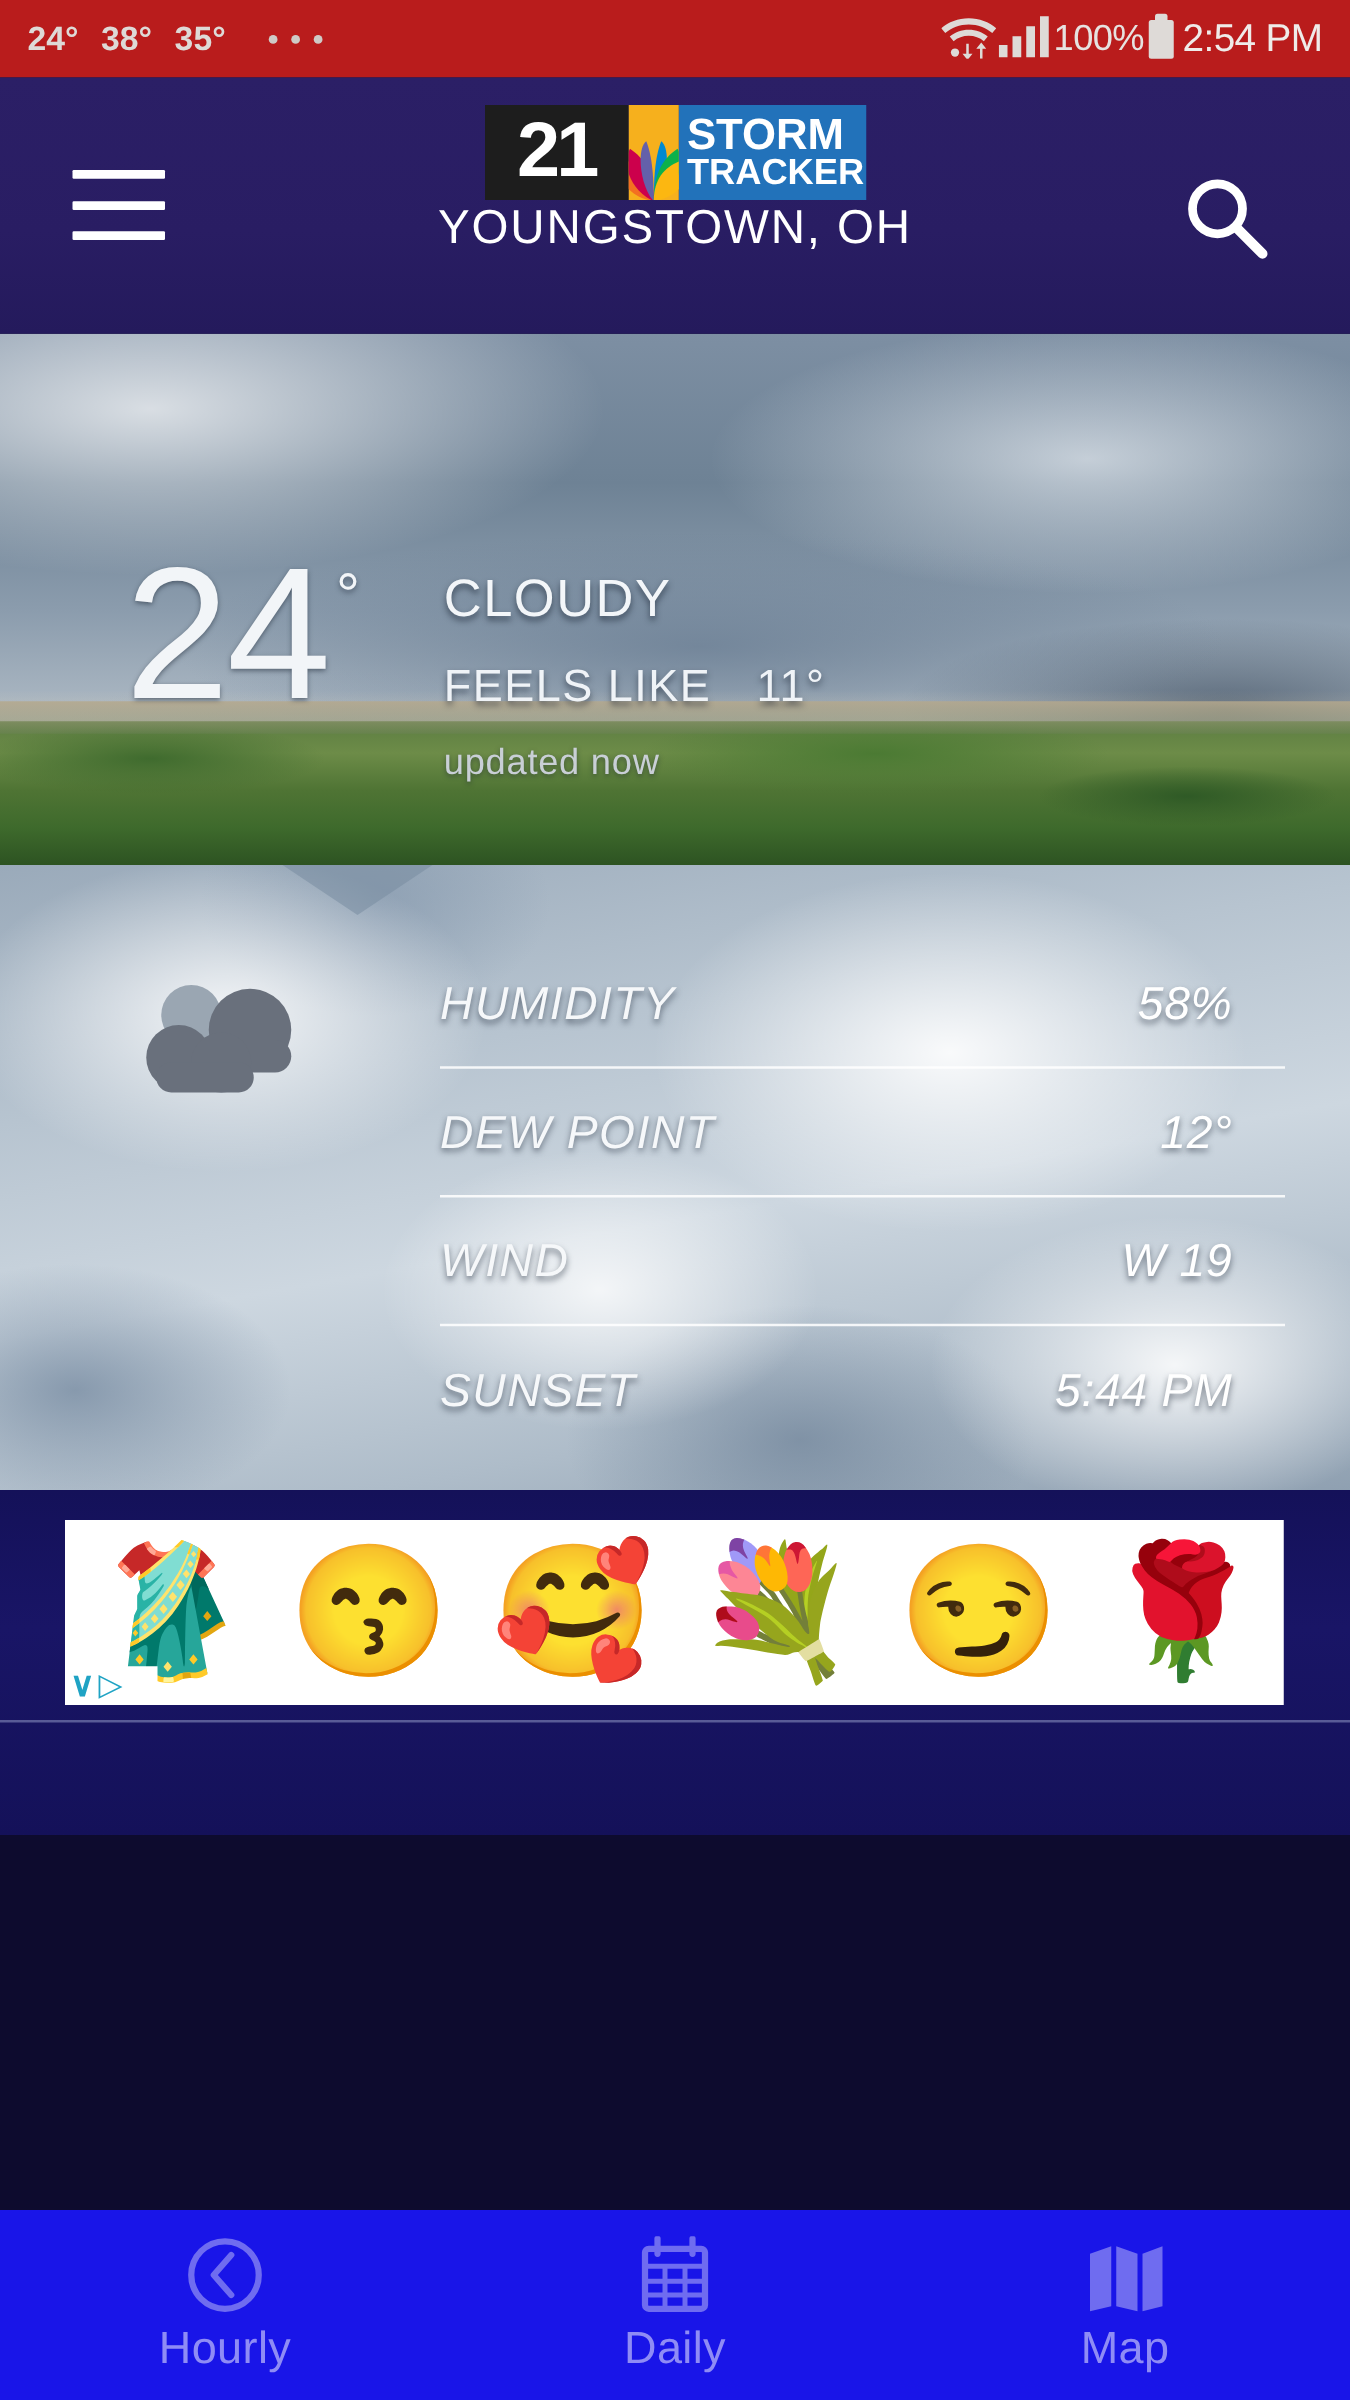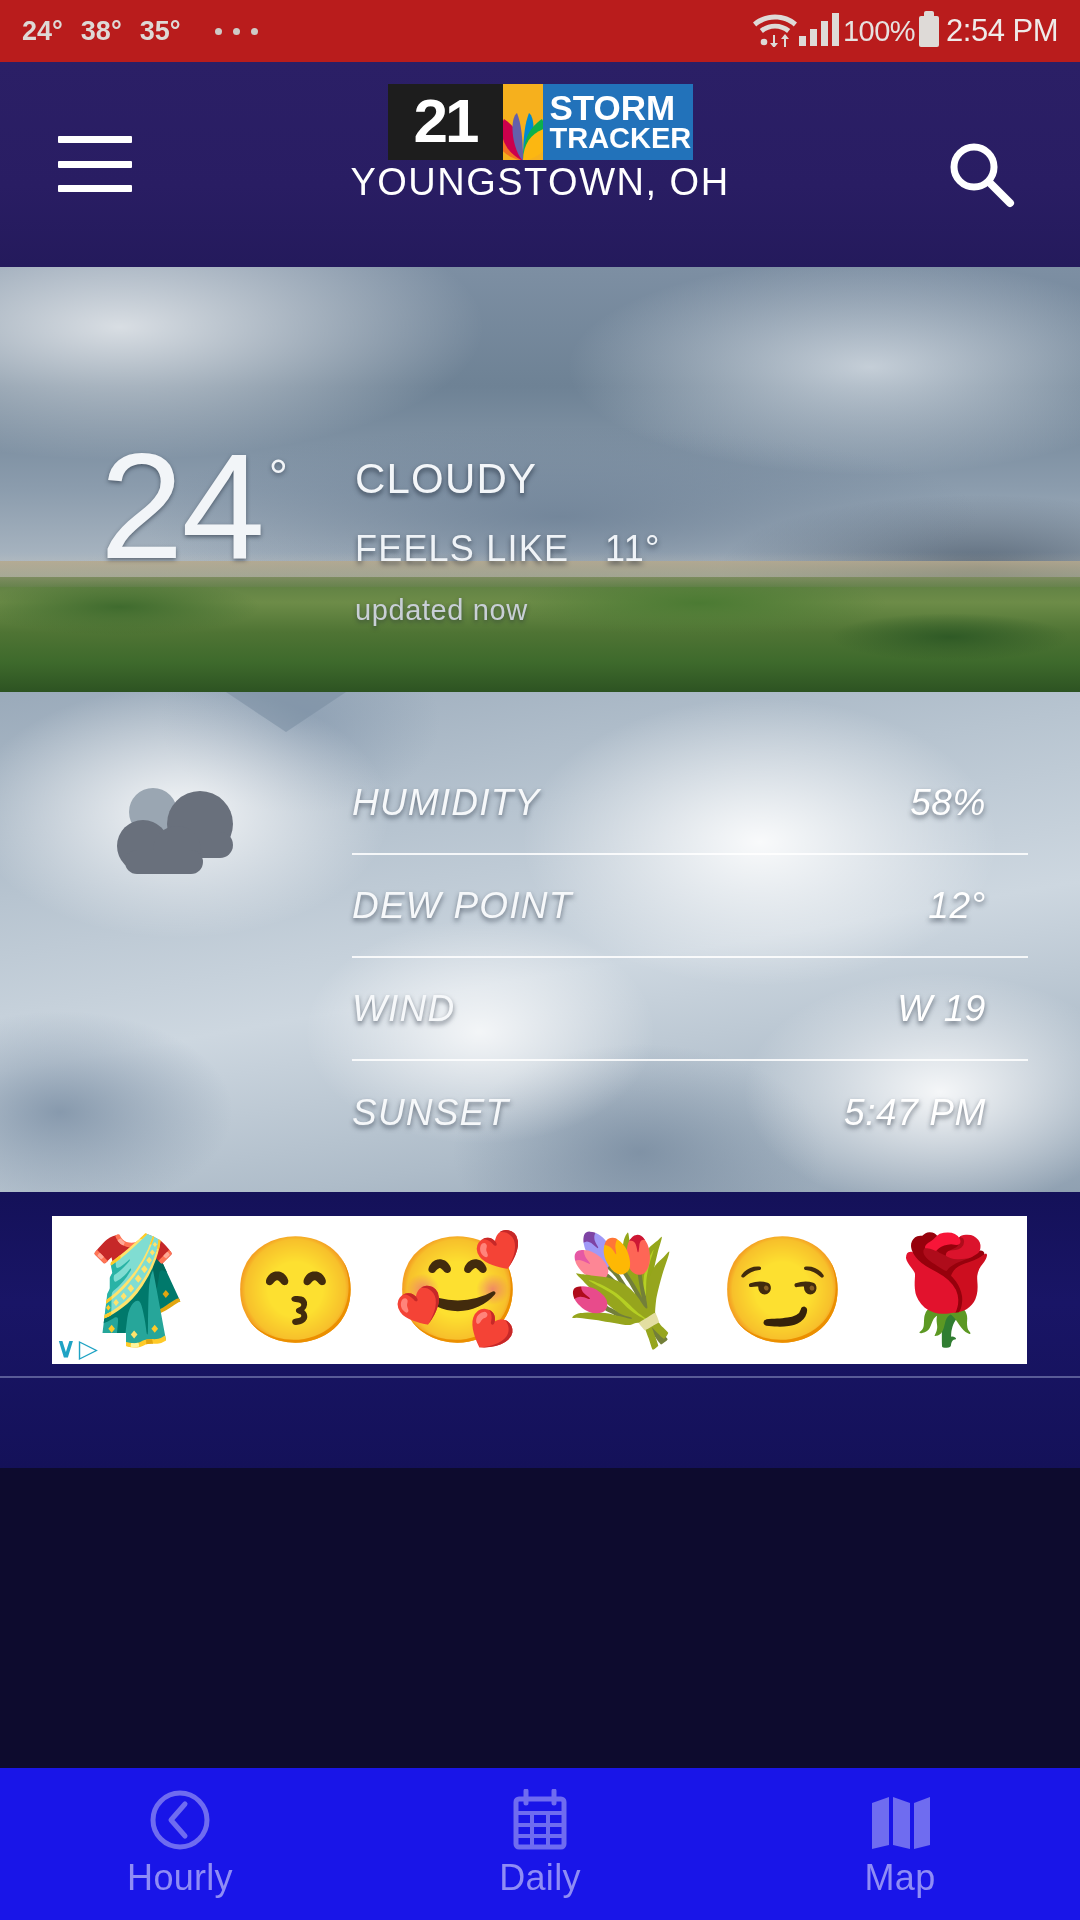--- a/index.html
+++ b/index.html
@@ -339,21 +339,21 @@
     <div class="row">
       <span class="lbl">DEW POINT</span>
       <span class="val">12°</span>
     </div>
     <div class="row">
       <span class="lbl">WIND</span>
       <span class="val">W 19</span>
     </div>
     <div class="row">
       <span class="lbl">SUNSET</span>
-      <span class="val">5:47 PM</span>
+      <span class="val">5:44 PM</span>
     </div>
   </div>
 </div>
 
 <div class="adzone">
   <div class="adbanner">
     <span class="emoji">🥻</span>
     <span class="emoji">😙</span>
     <span class="emoji">🥰</span>
     <span class="emoji">💐</span>

